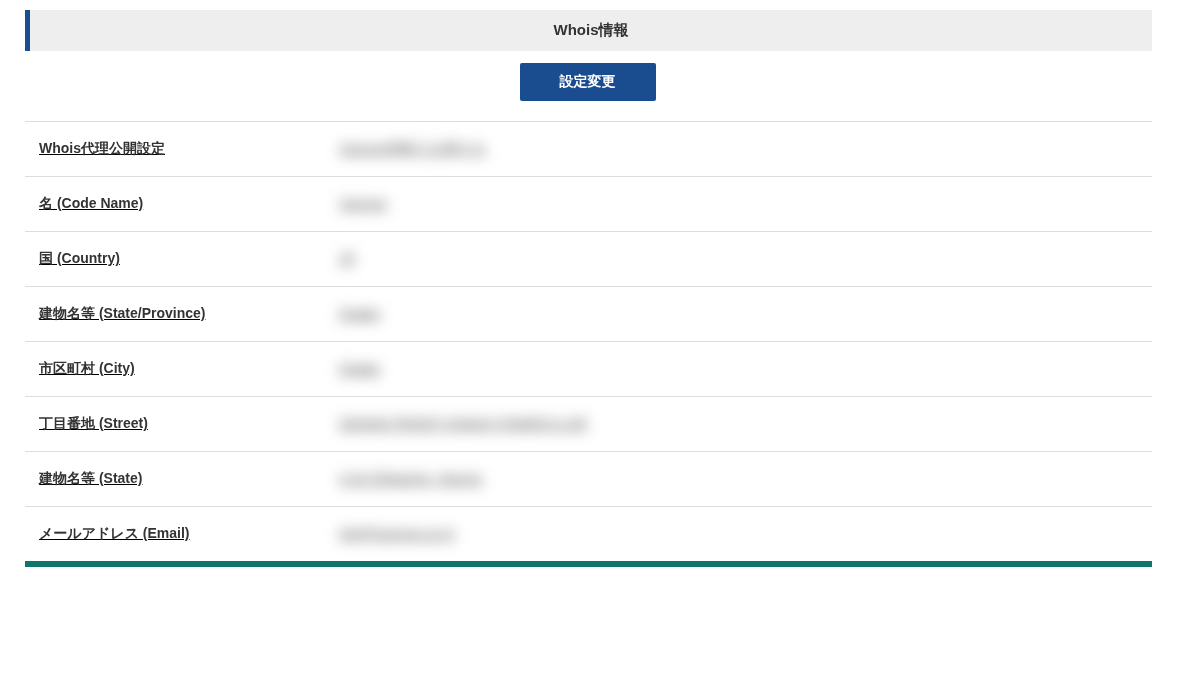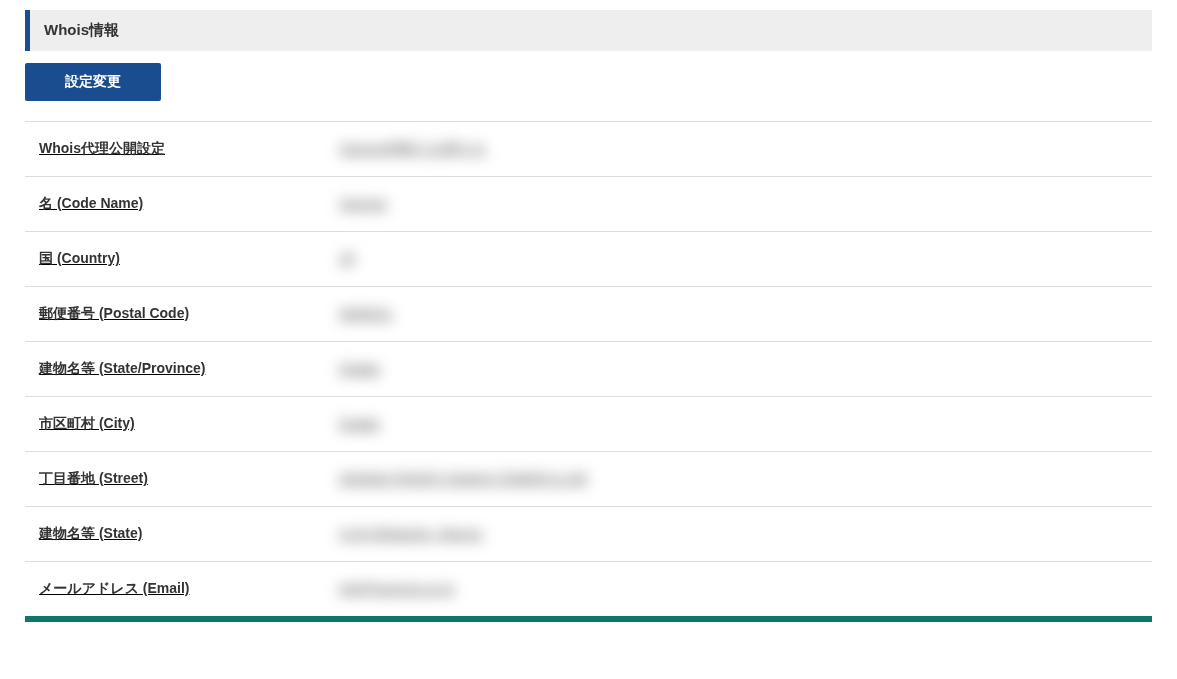--- a/index.html
+++ b/index.html
@@ -13,29 +13,30 @@
       width: 1177px;
     }
     .container {
       padding: 10px 25px 0 25px;
     }
     .section-header {
       background: #eeeeee;
       border-left: 5px solid #1a4d8f;
       padding: 11px 14px;
       margin-bottom: 12px;
+      text-align: center;
     }
     .section-title {
       font-size: 15px;
       font-weight: bold;
       color: #333333;
     }
     .action-bar {
       display: flex;
-      justify-content: flex-start;
+      justify-content: center;
       margin-bottom: 20px;
       padding-right: 2px;
     }
     .btn-primary {
       background: #1a4d8f;
       color: #ffffff;
       border: none;
       padding: 10px 40px;
       font-size: 14px;
       font-weight: bold;
@@ -94,24 +95,20 @@
       </div>
       <div class="info-row">
         <div class="info-label">名 (Code Name)</div>
         <div class="info-value">Xserver</div>
       </div>
       <div class="info-row">
         <div class="info-label">国 (Country)</div>
         <div class="info-value">JP</div>
       </div>
       <div class="info-row">
-        <div class="info-label">郵便番号 (Postal Code)</div>
-        <div class="info-value">5300011</div>
-      </div>
-      <div class="info-row">
         <div class="info-label">建物名等 (State/Province)</div>
         <div class="info-value">Osaka</div>
       </div>
       <div class="info-row">
         <div class="info-label">市区町村 (City)</div>
         <div class="info-value">Osaka</div>
       </div>
       <div class="info-row">
         <div class="info-label">丁目番地 (Street)</div>
         <div class="info-value">GRAND FRONT OSAKA TOWER A 13F</div>

